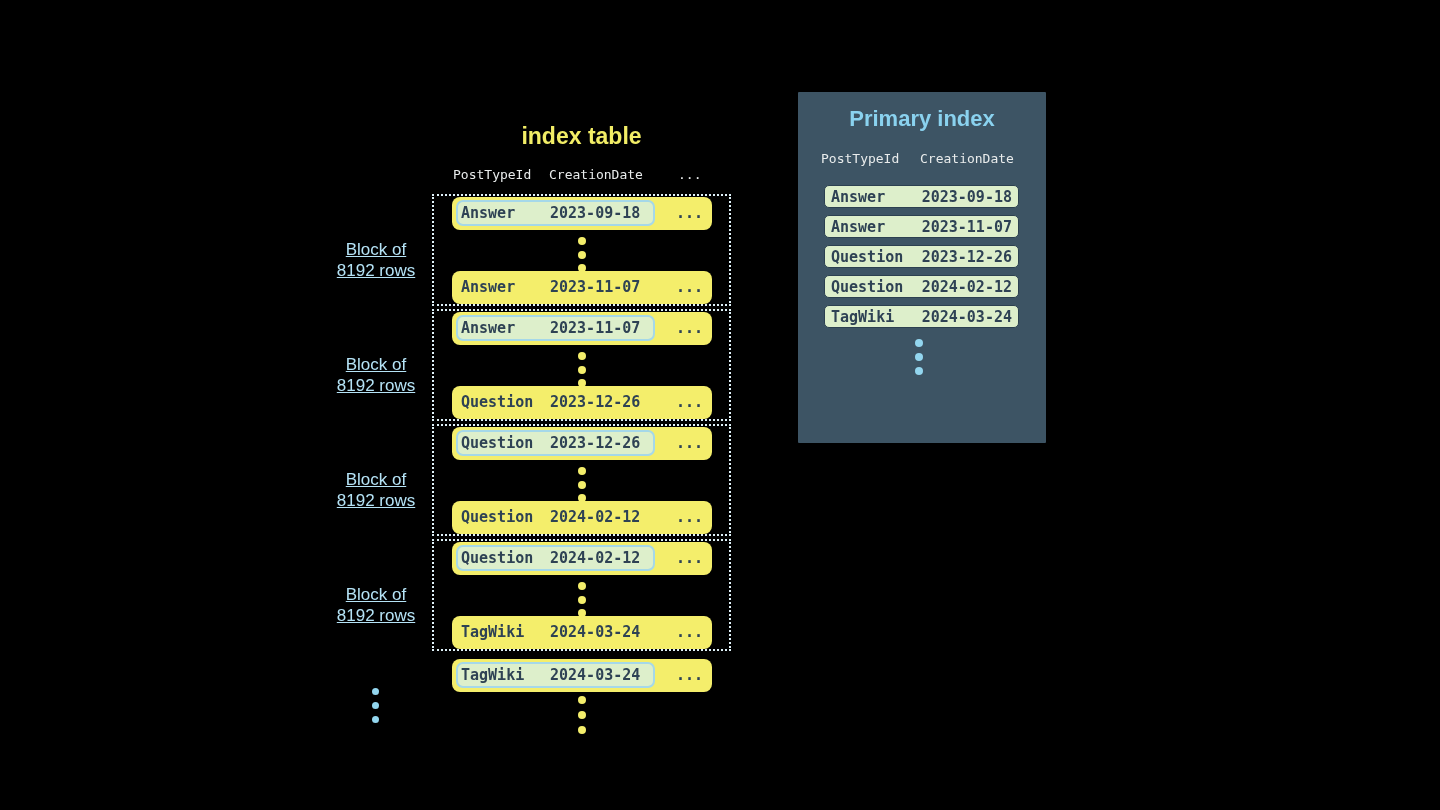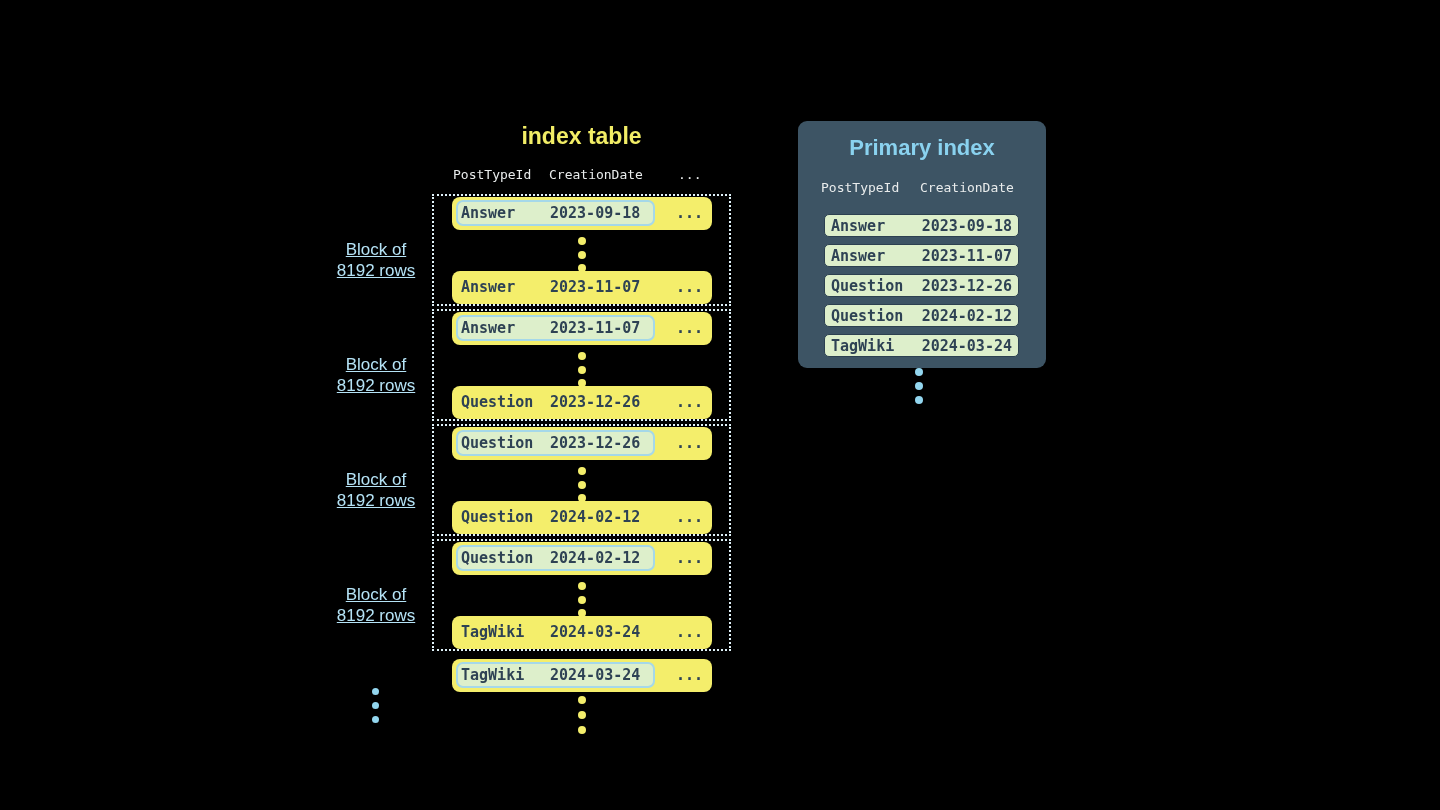--- a/index.html
+++ b/index.html
@@ -66,22 +66,22 @@
     font-size:17px;line-height:21px;color:var(--label-blue);text-decoration:underline;
   }
 
   .dot{position:absolute;border-radius:50%;}
   .dot.yellow{width:8px;height:8px;background:var(--row-yellow);}
   .dot.blue{width:8px;height:8px;background:var(--dot-blue);}
   .dot.blue.small{width:7px;height:7px;}
 
   
   .index-panel{
-    position:absolute;left:798px;top:121px;width:248px;height:247px;
-    background:var(--panel-background);border-radius:9px;
+    position:absolute;left:798px;top:92px;width:248px;height:351px;
+    background:var(--panel-background);border-radius:1px;
   }
   .index-title{
     position:absolute;left:0;top:14px;width:100%;text-align:center;
     font-size:22px;font-weight:600;color:var(--panel-title-blue);
   }
   .index-header{
     position:absolute;left:0;top:59px;width:100%;height:17px;
     font-family:"DejaVu Sans Mono",monospace;font-size:13px;color:var(--header-text);
   }
   .index-header span{position:absolute;top:0;white-space:pre;}

